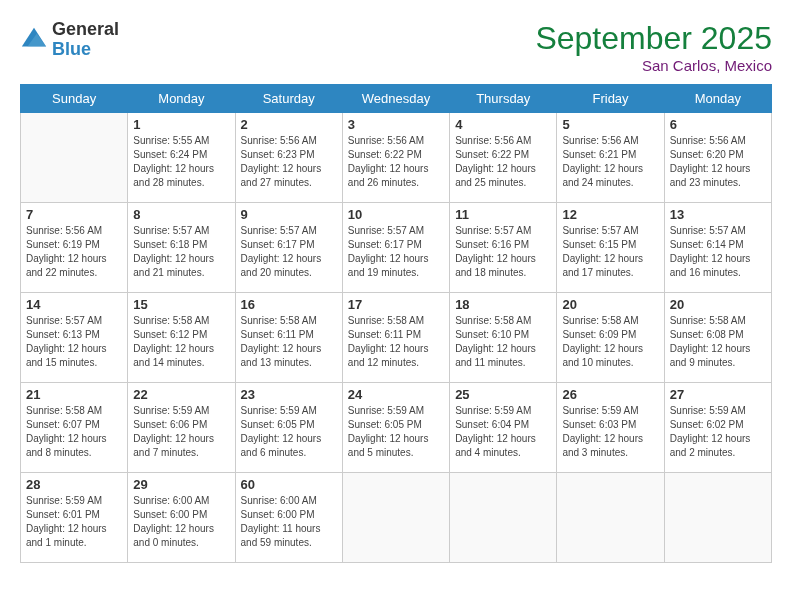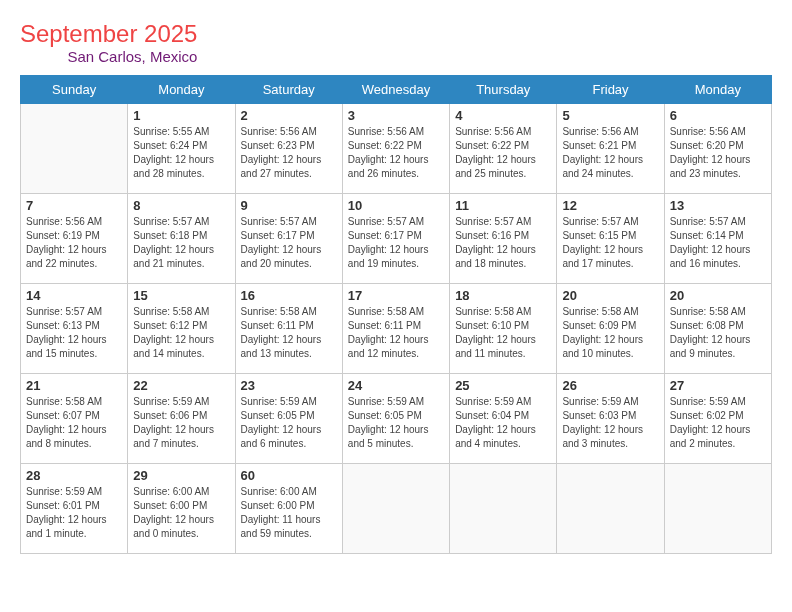--- a/index.html
+++ b/index.html
@@ -29,23 +29,23 @@
     .logo-general { color: #333; }
     .logo-blue { color: #2e86c1; }
     .logo-icon {
       width: 28px;
       height: 28px;
     }
     .title-block {
       text-align: right;
     }
     .month-title {
-      font-size: 24px;
+      font-size: 32px;
       font-weight: normal;
-      color: #ef4444;
+      color: #15803d;
     }
     .location {
       font-size: 15px;
       color: #701a75;
     }
     table {
       width: 100%;
       border-collapse: collapse;
       font-size: 11px;
     }
@@ -75,20 +75,30 @@
       color: #444;
       font-size: 10px;
       line-height: 1.4;
     }
     .empty { background: #f9f9f9; }
   </style>
 </head>
 <body>
 
 <div class="header">
+  <div class="logo">
+    <svg class="logo-icon" viewBox="0 0 30 30">
+      <polygon points="15,2 28,22 2,22" fill="#2e86c1"></polygon>
+      <polygon points="18,8 28,22 8,22" fill="#5ba8d4" opacity="0.5"></polygon>
+    </svg>
+    <div class="logo-text">
+      <span class="logo-general">General</span><br>
+      <span class="logo-blue">Blue</span>
+    </div>
+  </div>
   <div class="title-block">
     <div class="month-title">September 2025</div>
     <div class="location">San Carlos, Mexico</div>
   </div>
 </div>
 
 <table>
   <thead>
     <tr>
     <th>Sunday</th>

